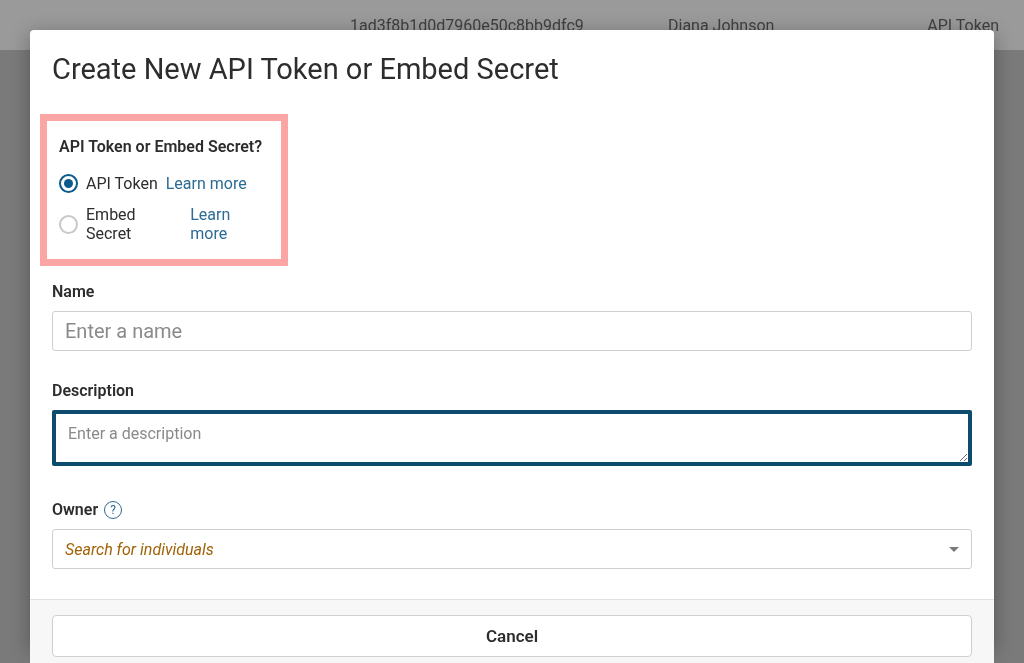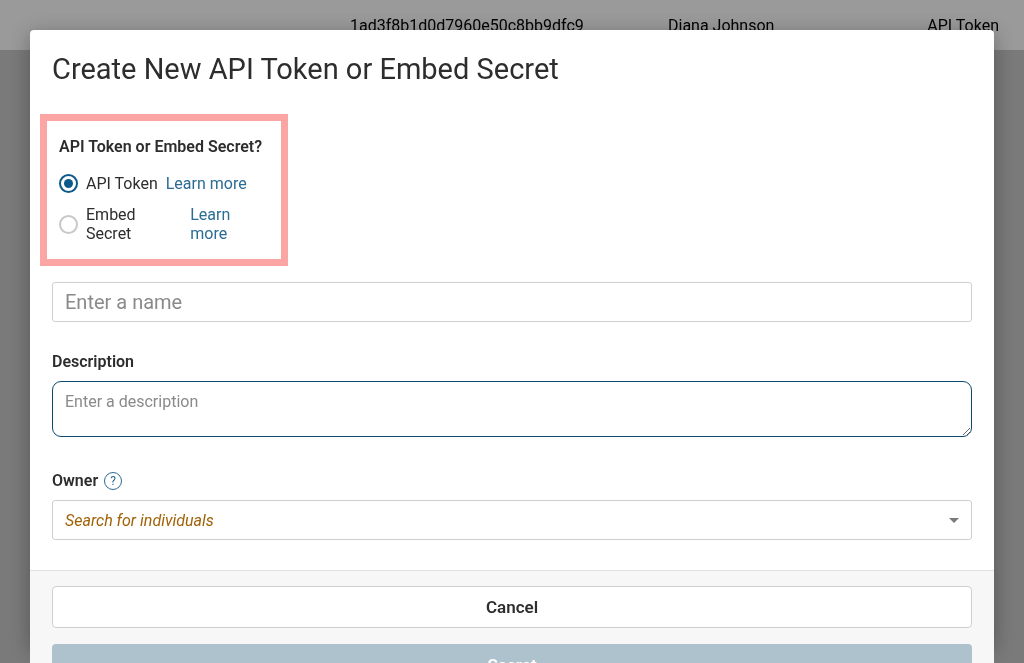--- a/index.html
+++ b/index.html
@@ -18,21 +18,21 @@
     .bg-header {
       position: absolute;
       top: 0;
       left: 0;
       right: 0;
       height: 50px;
       background: #9a9a9a;
       display: flex;
       align-items: center;
       font-size: 16px;
-      color: #000000;
+      color: #404040;
     }
     .bg-hash {
       position: absolute;
       left: 350px;
     }
     .bg-name {
       position: absolute;
       left: 668px;
     }
     .bg-type {
@@ -131,22 +131,22 @@
       font-family: inherit;
       color: #2d2d2d;
       margin-bottom: 30px;
     }
     .text-input::placeholder {
       color: #8a8a8a;
     }
     .textarea-input {
       width: 100%;
       height: 56px;
-      border: 1px solid #0c4a6e;
-      border-radius: 9px;
+      border: 4px solid #0c4a6e;
+      border-radius: 2px;
       padding: 10px 12px;
       font-size: 16px;
       font-family: inherit;
       color: #2d2d2d;
       margin-bottom: 30px;
       resize: vertical;
     }
     .textarea-input::placeholder {
       color: #8a8a8a;
     }
@@ -239,20 +239,21 @@
         <span class="learn-more">Learn more</span>
       </div>
 
       <div class="radio-row">
         <span class="radio-outer unselected"></span>
         <span class="radio-label">Embed Secret</span>
         <span class="learn-more">Learn more</span>
       </div>
     </div>
 
+    <div class="field-label">Name</div>
     <input type="text" class="text-input" placeholder="Enter a name" style="">
 
     <div class="field-label">Description</div>
     <textarea class="textarea-input" placeholder="Enter a description" style=""></textarea>
 
     <div class="field-label">
       <span>Owner</span>
       <span class="help-icon">?</span>
     </div>
     <div class="select-input">

